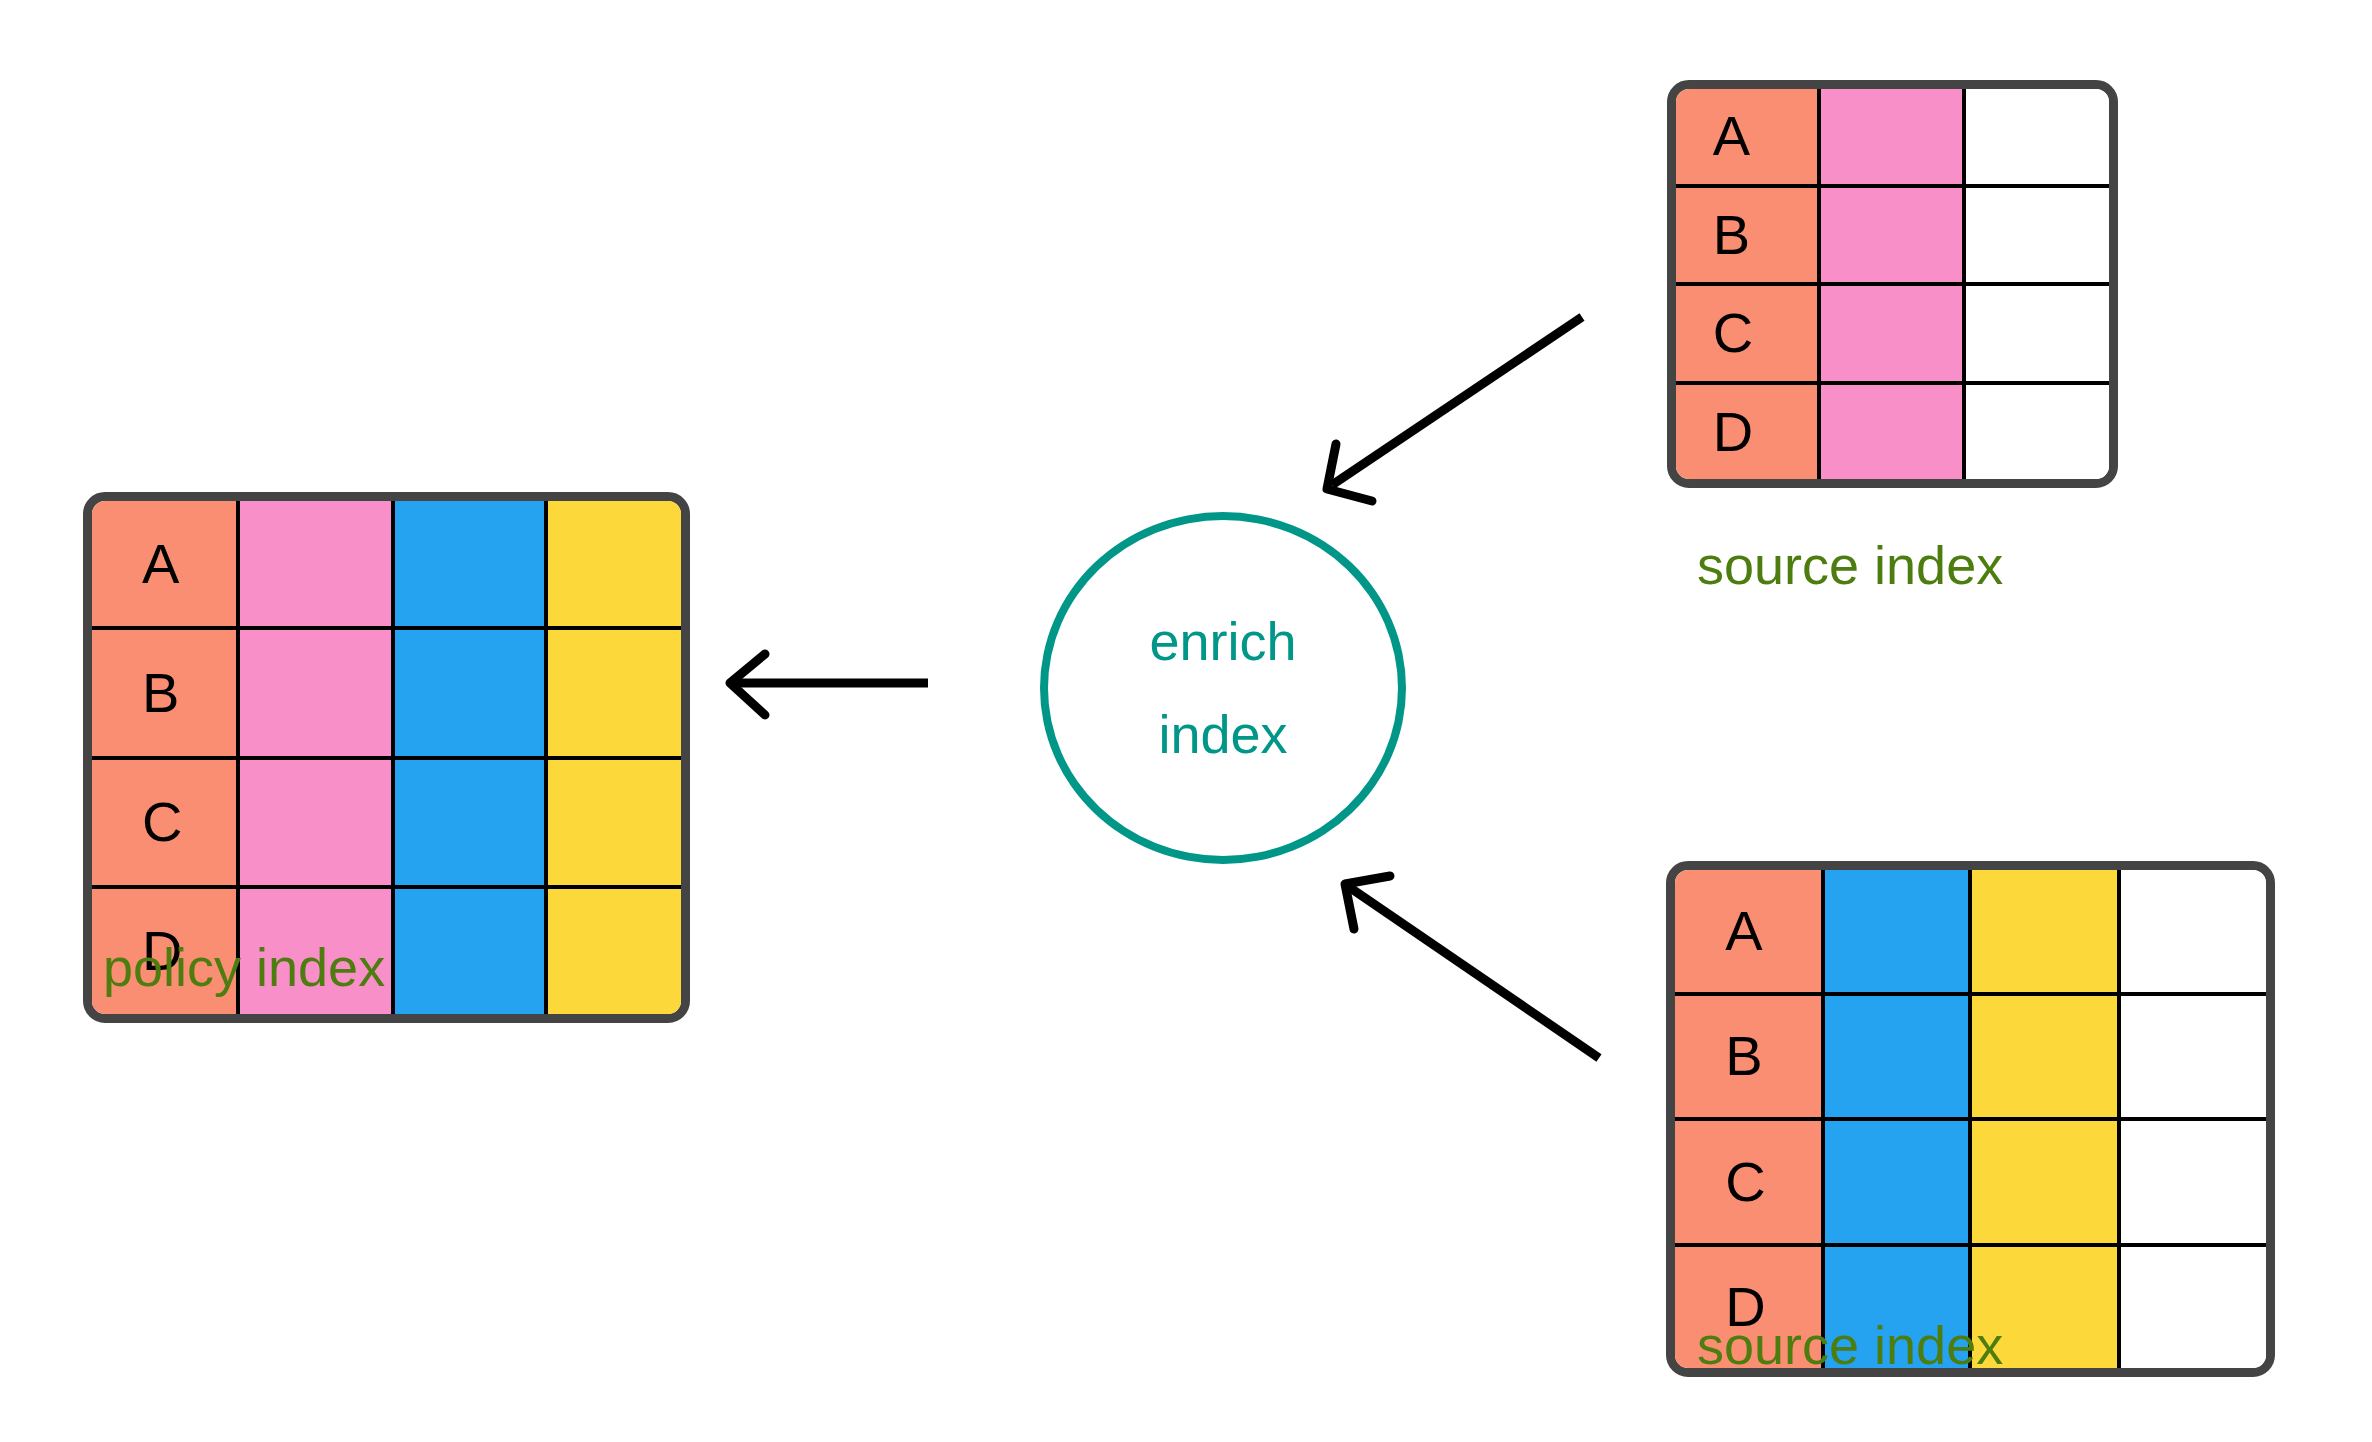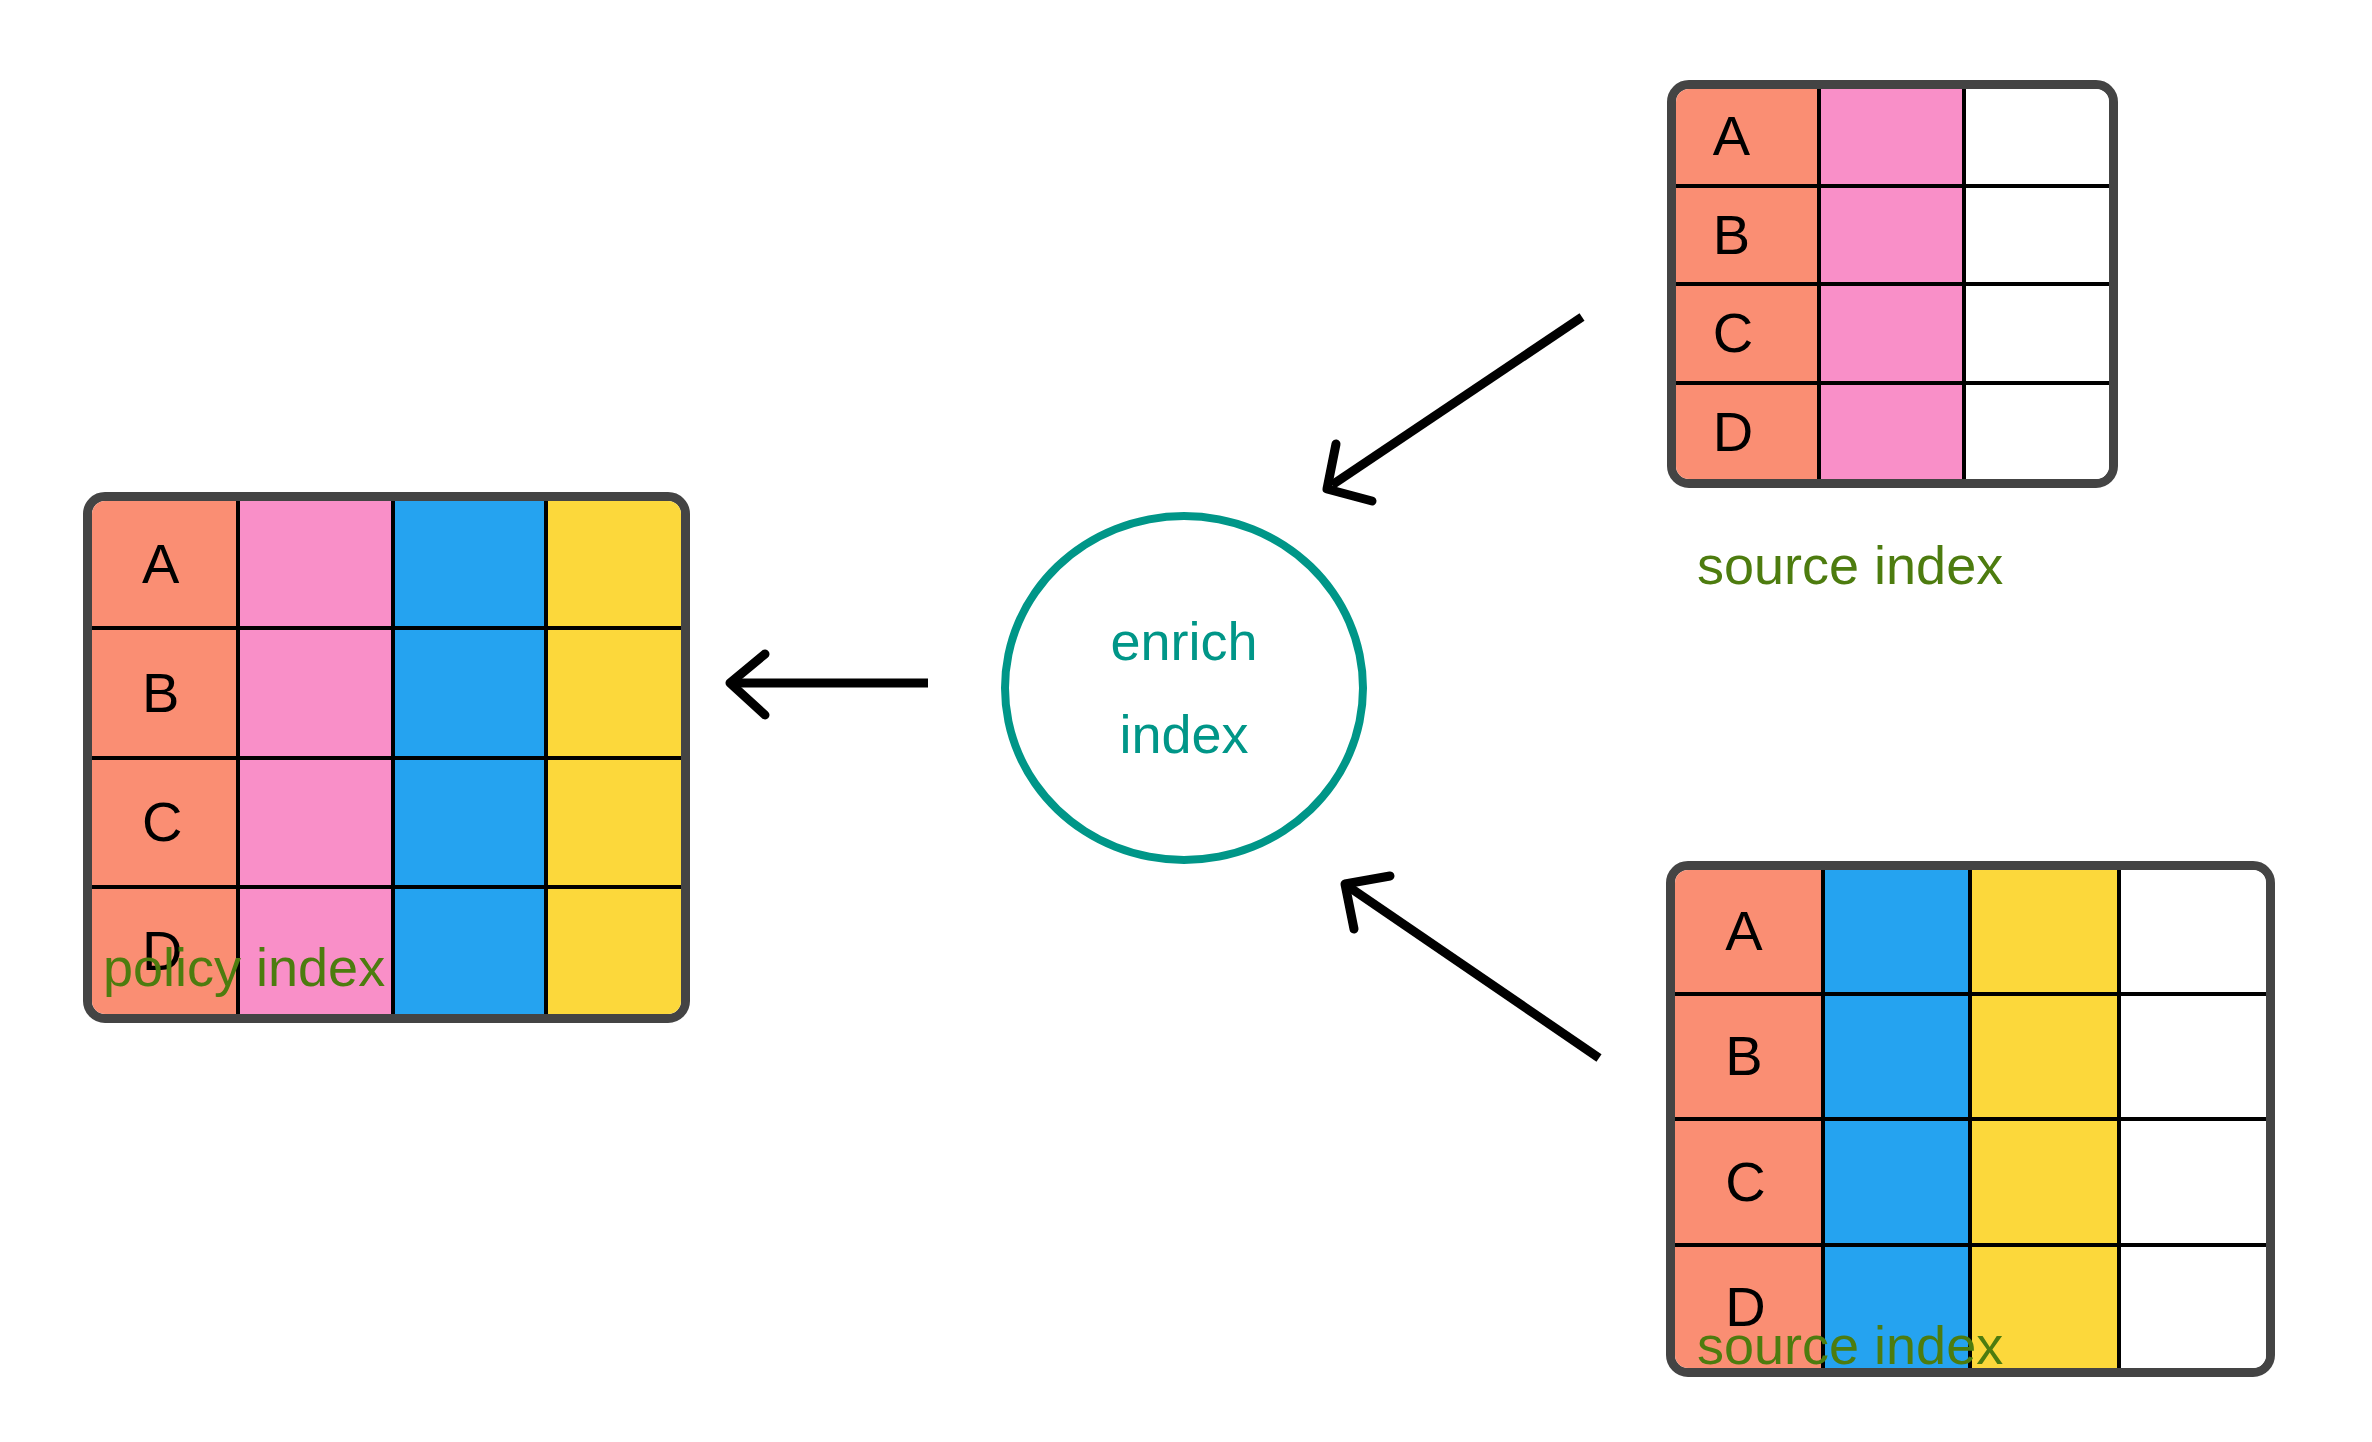--- a/index.html
+++ b/index.html
@@ -170,21 +170,21 @@
     </div>
     <div class="idx-row">
       <div class="idx-cell" style="flex:0 0 25.3%; background:#FA8E73;">D</div>
       <div class="idx-cell" style="flex:0 0 25.0%; background:#25A3F0;"></div>
       <div class="idx-cell" style="flex:0 0 25.1%; background:#FCD83B;"></div>
       <div class="idx-cell" style="flex:1 1 auto; background:#FFFFFF;"></div>
     </div>
   </div>
   <div class="caption" style="left:1697px; top:1318px;">source index</div>
 
-  <div id="policy-circle" style="left:1001px; top:512px; width:366px; height:352px;gap:27px;">
+  <div id="policy-circle" style="left:1040px; top:512px; width:366px; height:352px;gap:27px;">
     <span class="pline">enrich</span>
     <span class="pline">index</span>
   </div>
 
   <svg class="arrow-svg" style="left:0; top:0; width:2372px; height:1442px;">
     <path class="shaft" d="M 1582 317 L 1332 485"></path>
     <path d="M 1336 444 L 1327 489 L 1372 501"></path>
   </svg>
 
   <svg class="arrow-svg" style="left:0; top:0; width:2372px; height:1442px;">

